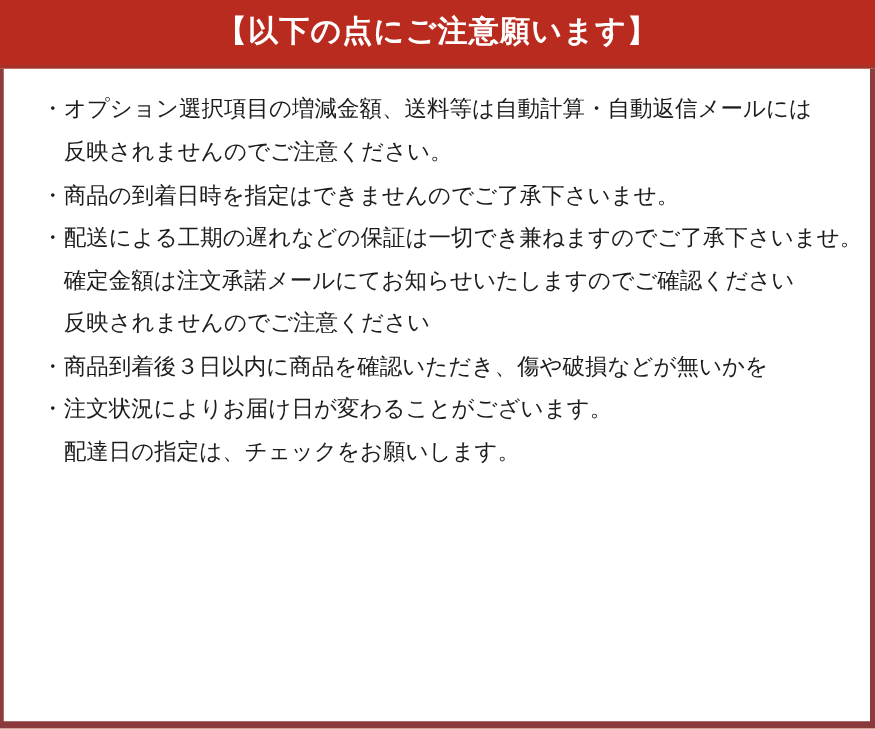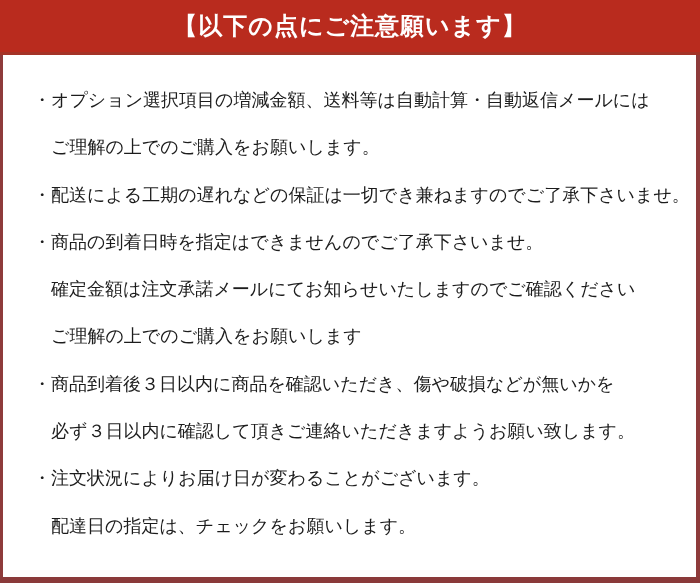--- a/index.html
+++ b/index.html
@@ -49,21 +49,20 @@
     color: #1c1c1c;
     font-size: 18px;
   }
   .notice-item {
     margin: 0;
   }
   .notice-line {
     line-height: 34.3px;
     padding-left: 18px; 
     white-space: nowrap;
-    margin-top: 13px;
   }
   .notice-line.first {
     padding-left: 0;
   }
   .bullet {
     display: inline-block;
     width: 18px;
     text-align: center;
   }
   .footer-bar {
@@ -81,35 +80,34 @@
 <div class="page">
 
   <div class="notice-header">
     <div class="page-title">【以下の点にご注意願います】</div>
   </div>
 
   <div class="content-wrap">
     <div class="notice-list">
         <div class="notice-item">
           <div class="notice-line first"><span class="bullet">・</span>オプション選択項目の増減金額、送料等は自動計算・自動返信メールには</div>
-          <div class="notice-line">ご理解の上でのご購入をお願いします。</div>
+          <div class="notice-line">反映されませんのでご注意ください。</div>
+        </div>
+        <div class="notice-item">
+          <div class="notice-line first"><span class="bullet">・</span>商品の到着日時を指定はできませんのでご了承下さいませ。</div>
         </div>
         <div class="notice-item">
           <div class="notice-line first"><span class="bullet">・</span>配送による工期の遅れなどの保証は一切でき兼ねますのでご了承下さいませ。</div>
         </div>
         <div class="notice-item">
-          <div class="notice-line first"><span class="bullet">・</span>商品の到着日時を指定はできませんのでご了承下さいませ。</div>
-        </div>
-        <div class="notice-item">
           <div class="notice-line">確定金額は注文承諾メールにてお知らせいたしますのでご確認ください</div>
-          <div class="notice-line">ご理解の上でのご購入をお願いします</div>
+          <div class="notice-line">反映されませんのでご注意ください</div>
         </div>
         <div class="notice-item">
           <div class="notice-line first"><span class="bullet">・</span>商品到着後３日以内に商品を確認いただき、傷や破損などが無いかを</div>
-          <div class="notice-line">必ず３日以内に確認して頂きご連絡いただきますようお願い致します。</div>
         </div>
         <div class="notice-item">
           <div class="notice-line first"><span class="bullet">・</span>注文状況によりお届け日が変わることがございます。</div>
           <div class="notice-line">配達日の指定は、チェックをお願いします。</div>
         </div>
       </div>
   </div>
 
   <div class="footer-bar"></div>
 

